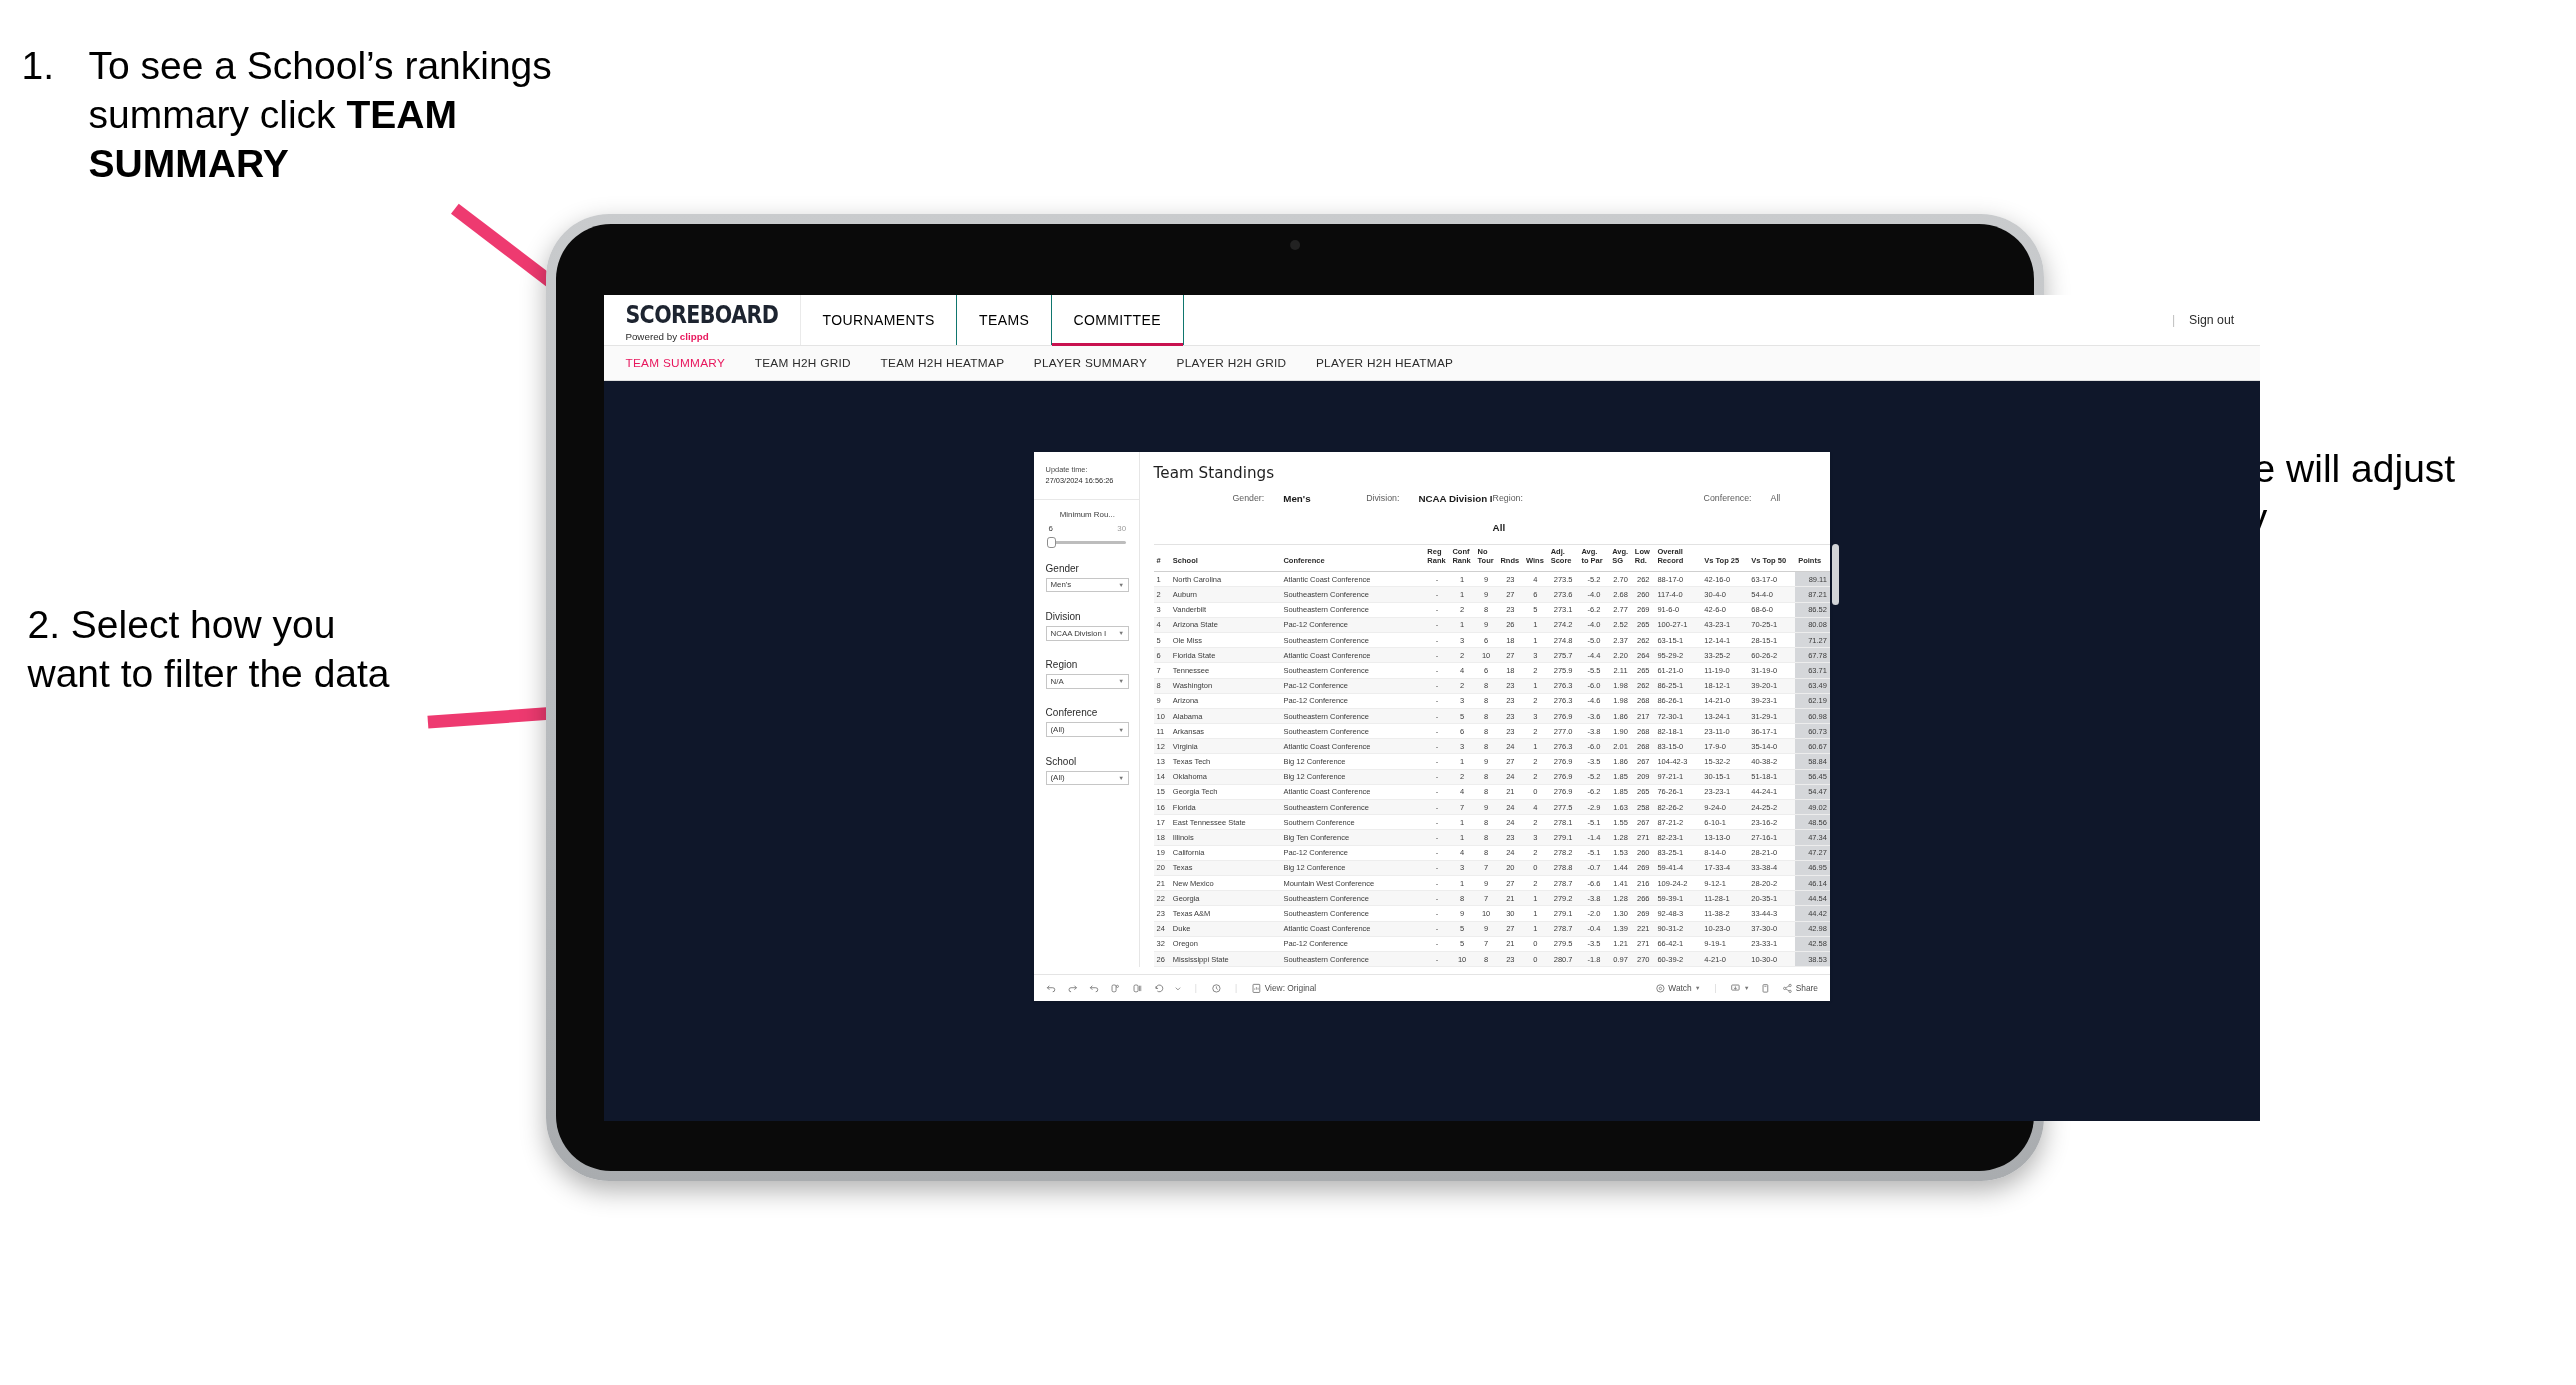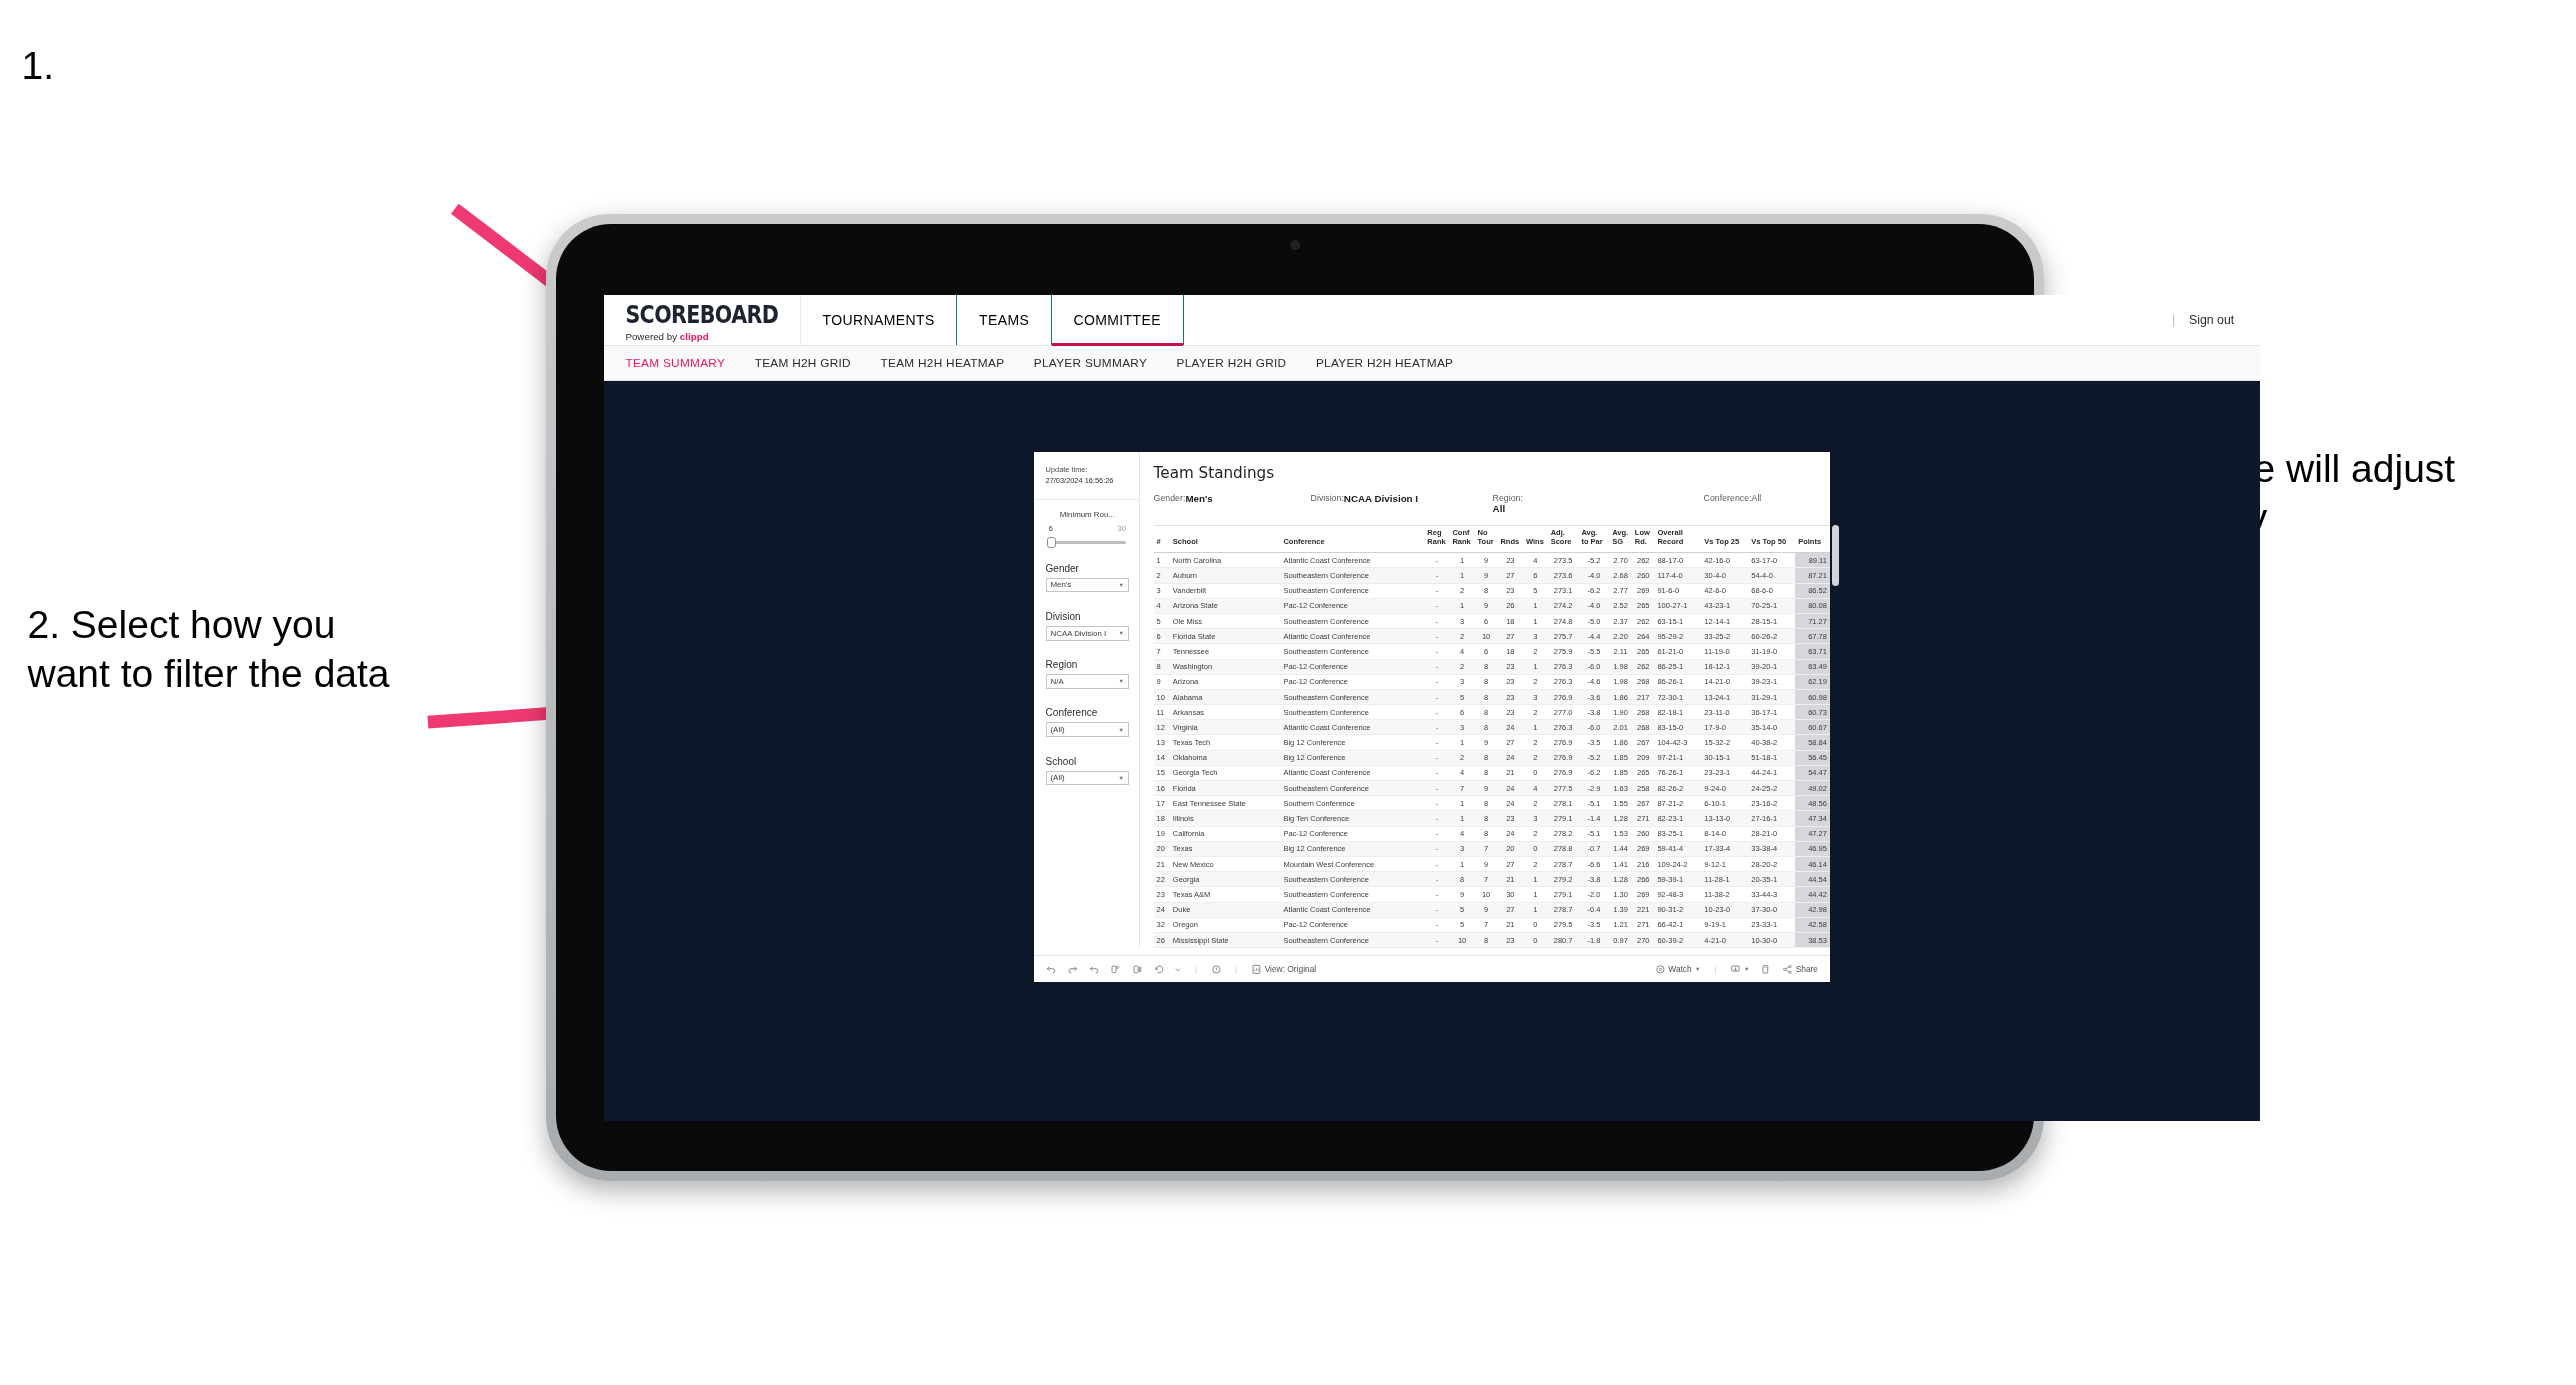--- a/index.html
+++ b/index.html
@@ -158,21 +158,21 @@
 
   
   .report { flex: 1; padding: 11.8px 0 0 13.8px; min-width: 0; }
   .report-title {
     font-size: 15.2px; color: #1f1f1f; font-weight: normal;
     font-family: "DejaVu Sans", sans-serif;
   }
   .report-meta {
     display: flex; margin: 11.8px 0 10.8px 0; font-size: 8.8px; color: #5c5c5c;
   }
-  .report-meta .cell { display: flex; gap: 0; }
+  .report-meta .cell { display: flex; gap: 19px; justify-content: flex-end; }
   .report-meta .cell b { color: #1b1b1b; font-size: 9.8px; font-weight: bold; }
   .m1 { width: 157px; } .m2 { width: 182px; } .m3 { width: 211px; flex-direction: column; }
 
   table.standings { width: 100%; border-collapse: collapse; }
   table.standings thead th {
     font-size: 7.5px; color: #2a2a2a; font-weight: bold;
     text-align: left; padding: 2.9px 2.9px 5.9px 2.9px;
     border-top: 1px solid #e2e2e2; border-bottom: 1px solid #cfcfcf;
     vertical-align: bottom; line-height: 1.15;
   }
@@ -210,20 +210,23 @@
   .tb-icon { width: 10.8px; height: 10.8px; display: inline-block; }
   svg { display: block; }
 </style>
 </head>
 <body>
 
 <div class="stage">
 
   <div class="anno" id="anno-1">
     <span class="num">1.</span>
+    <span class="body">
+      <span>To see a School’s rankings summary click </span><b>TEAM SUMMARY</b>
+    </span>
   </div>
 
   <div class="anno" id="anno-2">2. Select how you want to filter the data</div>
 
   <div class="anno" id="anno-3">3. The table will adjust accordingly</div>
 
   <svg class="arrow" style="left:447px; top:197px;" width="211" height="157" viewBox="0 0 215 160">
     <defs>
       <marker id="ah1" markerWidth="5" markerHeight="5" refX="2.6" refY="2.5" orient="auto">
         <path d="M0,0 L5,2.5 L0,5 z" fill="#ee3a70"></path>

